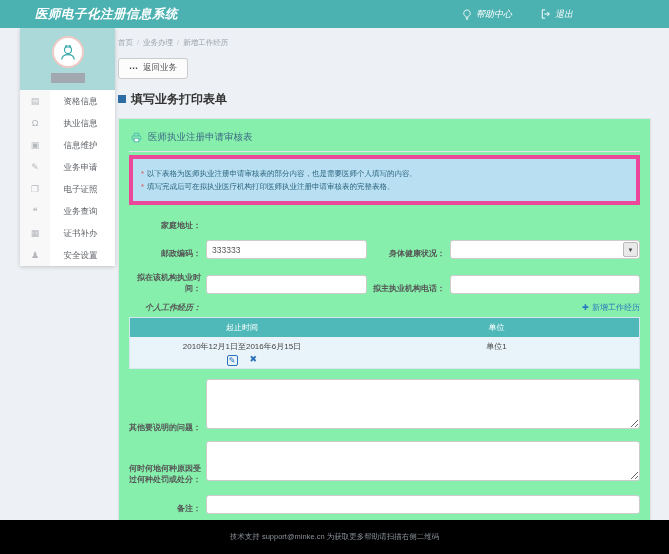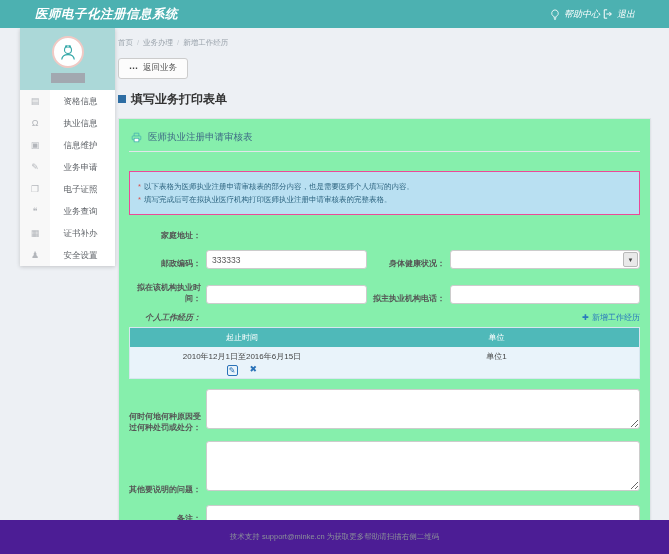--- a/index.html
+++ b/index.html
@@ -6,21 +6,21 @@
   html,body { width: 669px; height: 554px; }
   body {
     font-family: "Liberation Sans", "DejaVu Sans", sans-serif;
     background: #edf0f4; overflow: hidden;
   }
   .app { width: 669px; height: 554px; display: flex; flex-direction: column; }
 
   
   .hdr { height: 28px; flex: none; background: #4cb1b1; display: flex; align-items: center; color: #fff; font-style: italic; }
   .hdr-title { font-size: 12.5px; font-weight: bold; margin-left: 35px; letter-spacing: .5px; }
-  .hdr-right { margin-left: auto; margin-right: 34px; display: flex; gap: 3px; align-items: center; }
+  .hdr-right { margin-left: auto; margin-right: 96px; display: flex; gap: 29px; align-items: center; }
   .hdr-link { display: flex; align-items: center; gap: 4px; font-size: 9px; cursor: pointer; }
 
   
   .middle { flex: 1; display: flex; align-items: flex-start; overflow: hidden; }
 
   
   .sidebar { width: 95px; margin-left: 20px; flex: none; background: #fff; box-shadow: 0 1px 4px rgba(0,0,0,.18); }
   .profile { height: 62px; background: #abd8d8; display: flex; flex-direction: column; align-items: center; justify-content: center; gap: 5px; }
   .avatar { width: 32px; height: 32px; border-radius: 50%; background: #fff; border: 2px solid #f0c9c4; display: flex; align-items: center; justify-content: center; }
   .redacted { width: 34px; height: 10px; background: #a2a8b0; }
@@ -37,21 +37,21 @@
               font-size: 8.5px; color: #555; display: inline-flex; align-items: center; gap: 5px; cursor: pointer; margin-bottom: 12px; }
   .ellipsis { font-size: 9px; font-weight: bold; color: #444; line-height: 6px; }
   .section-title { display: flex; align-items: center; gap: 5px; margin-bottom: 10px; }
   .sq { width: 8px; height: 8px; background: #2d6da3; }
   .st-text { font-size: 12px; font-weight: bold; color: #333; }
 
   
   .panel { background: #86efac; border: 1px solid #dfe3e7; padding: 10px; box-shadow: 0 1px 2px rgba(0,0,0,.05); }
   .panel-title { display: flex; align-items: center; gap: 6px; padding: 2px 2px 7px; border-bottom: 1px solid #e2e6ea; }
   .pt-text { font-size: 9.5px; color: #3f6c86; }
-  .notice { background: #b9e0f2; border: 1px solid #ec4899; padding: 8px 8px; margin-top: 19px; margin-bottom: 10px; }
+  .notice { background: #b9e0f2; border: 4px solid #ec4899; padding: 8px 8px; margin-top: 3px; margin-bottom: 10px; }
   .notice-line { font-size: 7.5px; color: #2c637f; line-height: 13px; }
   .notice-line::before { content: "*"; color: #d9534f; margin-right: 3px; }
 
   
   .frow { display: flex; align-items: flex-end; margin-bottom: 8px; }
   .flabel { flex: 0 0 72px; text-align: right; font-size: 8px; font-weight: bold; color: #555; line-height: 11px; padding-top: 5px; }
   .ctl-full { flex: 1; margin-left: 5px; }
   .ctl-left { flex: 0 0 161px; margin-left: 5px; }
   .rlabel { flex: 1; text-align: right; font-size: 8px; font-weight: bold; color: #555; padding-top: 5px; }
   .ctl-right { flex: 0 0 190px; margin-left: 5px; }
@@ -75,21 +75,21 @@
   .wtable td { background: #e9f3fa; font-size: 8px; color: #444; padding: 4px 0 2px; text-align: center; vertical-align: top; }
   .row-actions { margin-top: 3px; display: flex; justify-content: center; gap: 12px; }
   .act { color: #2a72b8; font-size: 9px; line-height: 9px; cursor: pointer; }
   .act-edit { border: 1px solid #2a72b8; border-radius: 2px; padding: 0 1px; font-size: 8px; }
 
   .submit-btn { display: flex; width: 100%; height: 21px; background: #2e72aa; color: #fff; border: none; border-radius: 3px;
                 align-items: center; justify-content: center; gap: 6px; font-size: 8.5px; cursor: pointer; margin-top: 2px; font-family: inherit; }
   .check { font-size: 8px; }
 
   
-  .footer { flex: none; height: 34px; background: #4c1d95; display: flex; align-items: center; justify-content: center;
+  .footer { flex: none; height: 34px; background: #000000; display: flex; align-items: center; justify-content: center;
             font-size: 7.5px; color: #8b9199; }
 </style>
 </head>
 <body>
 
 <div class="app">
 
   <header class="hdr">
     <div class="hdr-title">医师电子化注册信息系统</div>
     <div class="hdr-right">
@@ -239,27 +239,27 @@
                   <span class="act act-edit">✎</span>
                   <span class="act">✖</span>
                 </div>
               </td>
               <td>单位1</td>
             </tr>
           </tbody>
         </table>
 
         <div class="frow">
+          <div class="flabel">其他要说明的问题：</div>
+          <div class="ctl-full"><textarea class="ta ta2" style=""></textarea></div>
+        </div>
+
+        <div class="frow">
           <div class="flabel">何时何地何种原因受过何种处罚或处分：</div>
           <div class="ctl-full"><textarea class="ta ta1" style=""></textarea></div>
-        </div>
-
-        <div class="frow">
-          <div class="flabel">其他要说明的问题：</div>
-          <div class="ctl-full"><textarea class="ta ta2" style=""></textarea></div>
         </div>
 
         <div class="frow">
           <div class="flabel">备注：</div>
           <div class="ctl-full"><input class="txt" value="" style=""></div>
         </div>
 
         <button class="submit-btn">
           <span class="check">✔</span>
           <span>确认，下一步</span>

